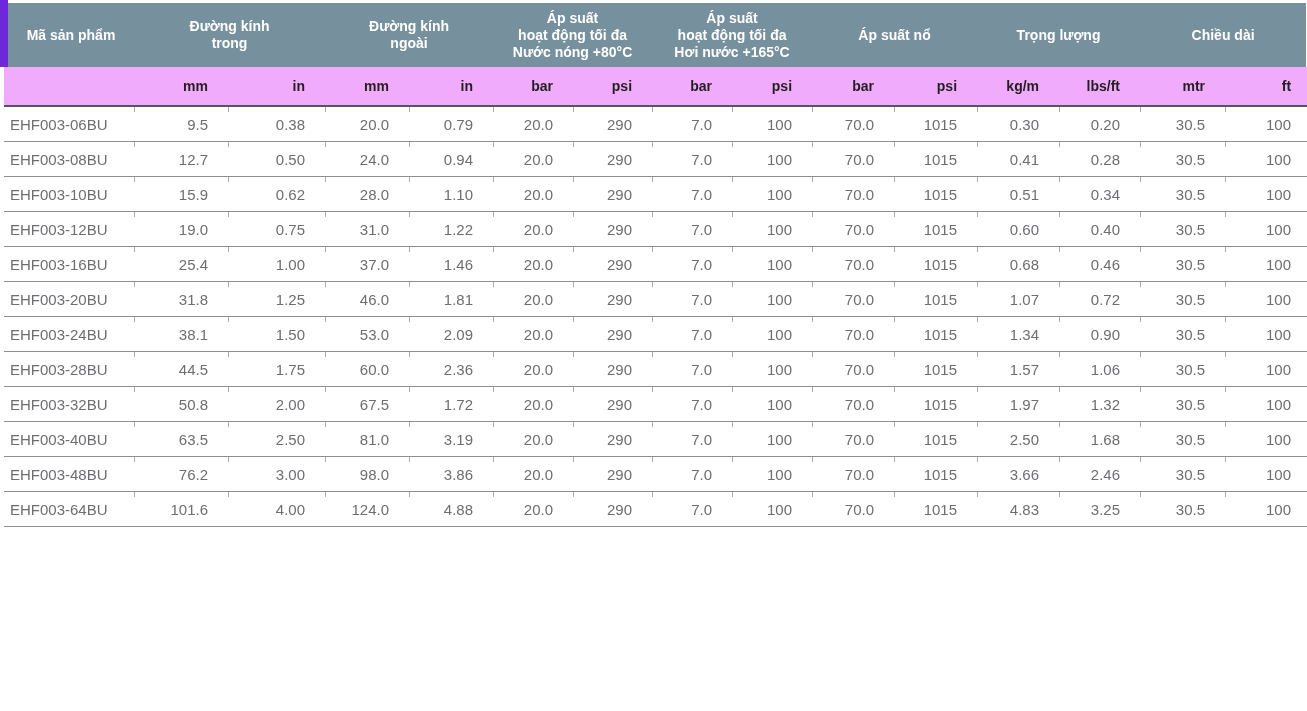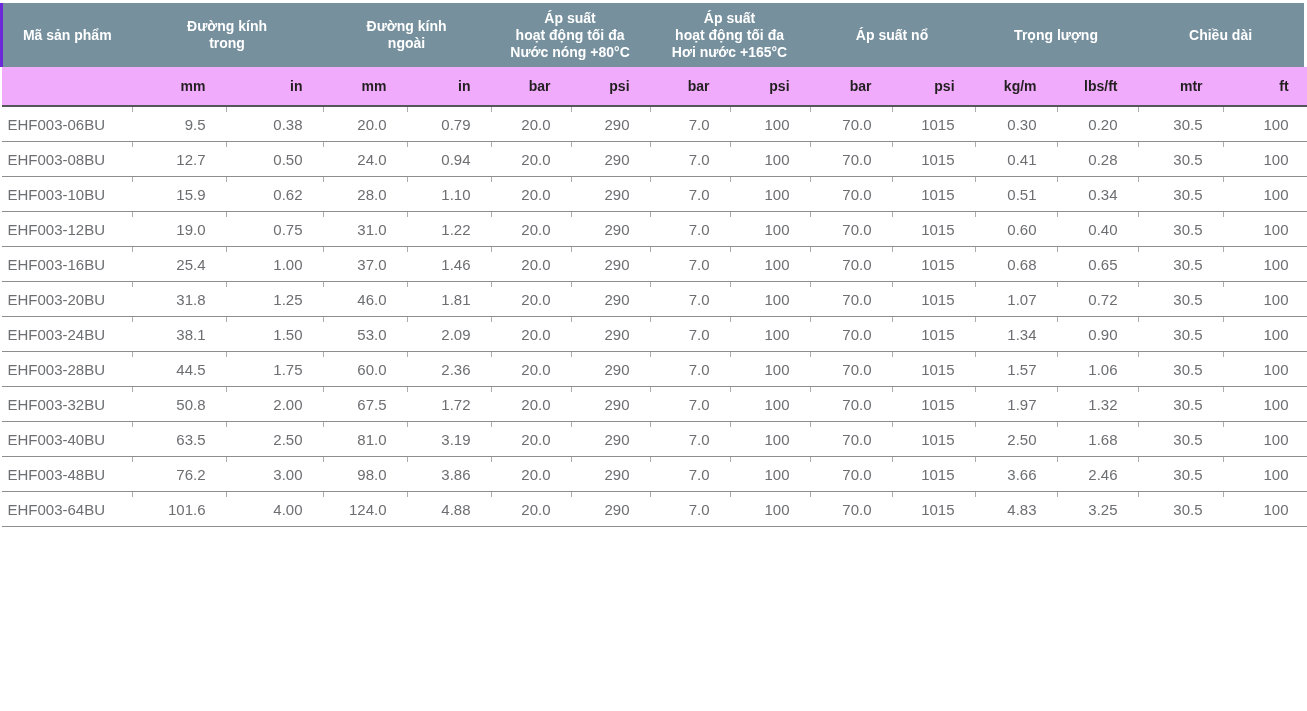--- a/index.html
+++ b/index.html
@@ -33,21 +33,21 @@
     color: var(--header-text);
     font-weight: 700;
     font-size: 14px;
     line-height: 17px;
     height: 64px;
     vertical-align: middle;
     text-align: center;
     border-top: 3px solid #fff;
     padding: 0;
   }
-  tr.group-row th.product { border-left: 3px solid #6d28d9; }
+  tr.group-row th.product { border-left: 8px solid #6d28d9; }
   tr.group-row th.last   { border-right: 10px solid #fff; }
   tr.unit-row th {
     background: #f0abfc;
     color: var(--units-text);
     font-weight: 700;
     font-size: 14px;
     height: 38px;
     vertical-align: middle;
     text-align: right;
     padding: 0 20px 0 0;
@@ -221,21 +221,21 @@
         <td class="num">1.00</td>
         <td class="num">37.0</td>
         <td class="num">1.46</td>
         <td class="num">20.0</td>
         <td class="num">290</td>
         <td class="num">7.0</td>
         <td class="num">100</td>
         <td class="num">70.0</td>
         <td class="num">1015</td>
         <td class="num">0.68</td>
-        <td class="num">0.65</td>
+        <td class="num">0.46</td>
         <td class="num">30.5</td>
         <td class="num">100</td>
       </tr>
       <tr>
         <td class="code">EHF003-20BU</td>
         <td class="num">31.8</td>
         <td class="num">1.25</td>
         <td class="num">46.0</td>
         <td class="num">1.81</td>
         <td class="num">20.0</td>

